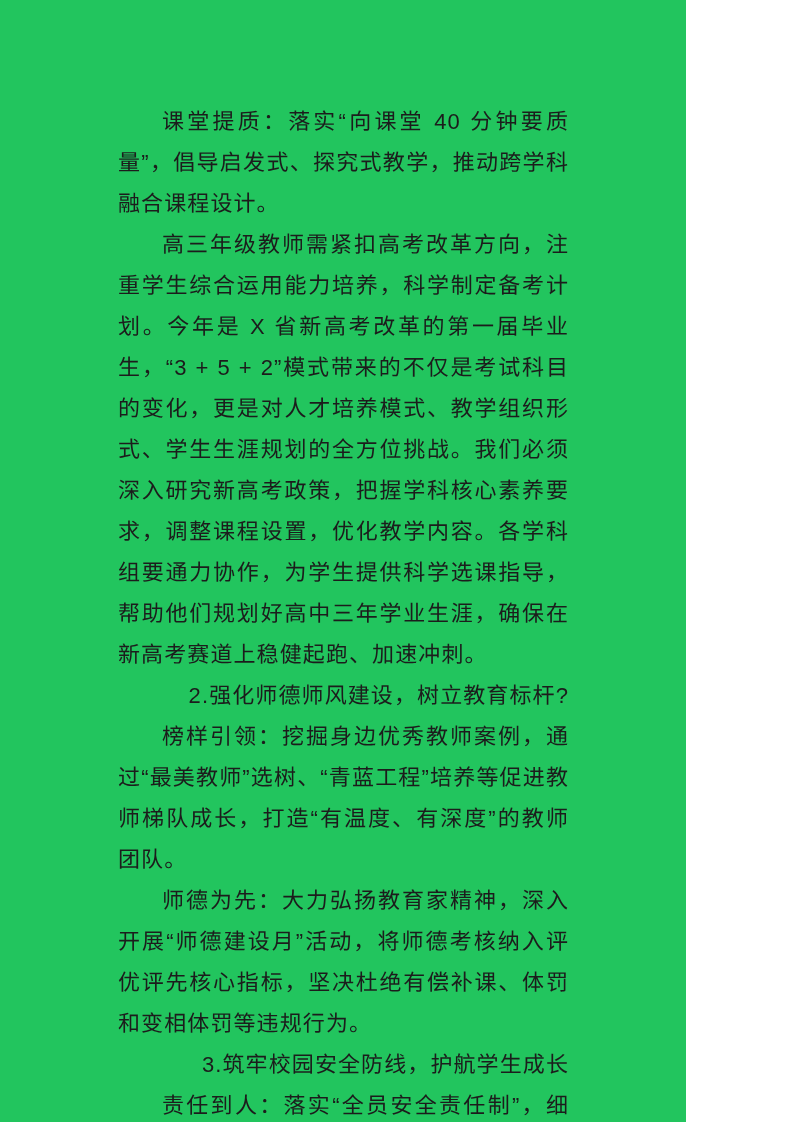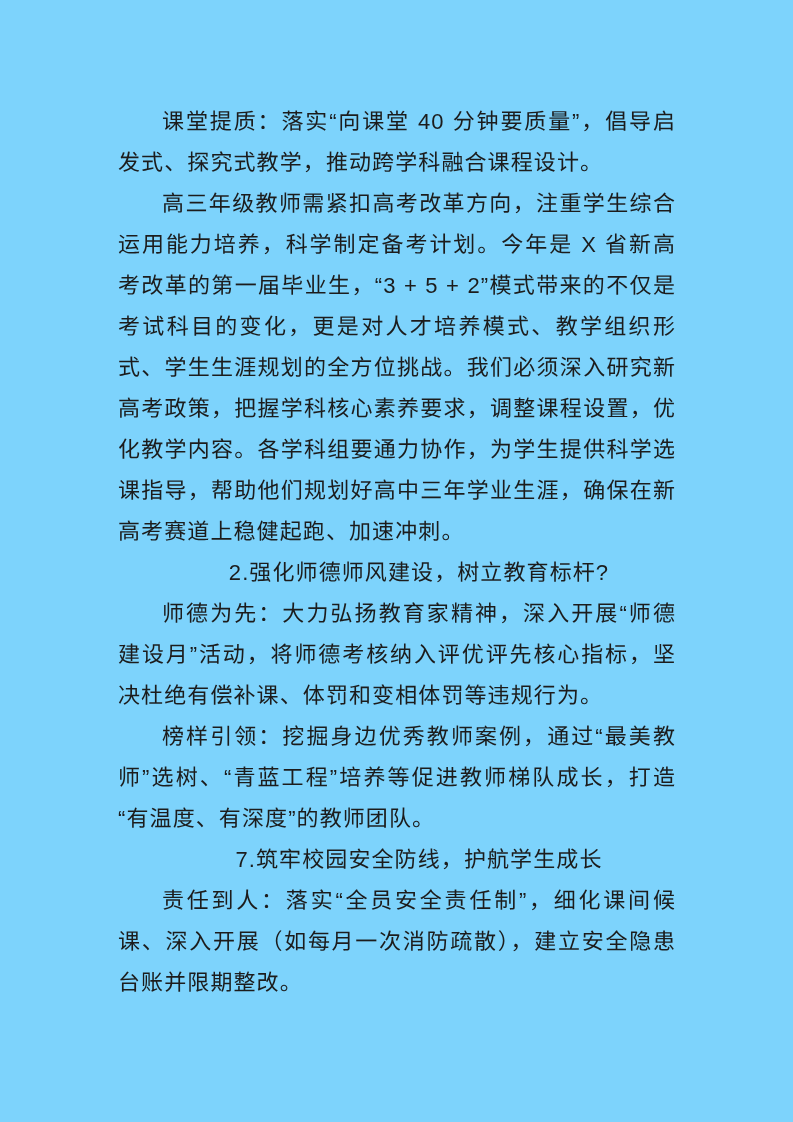--- a/index.html
+++ b/index.html
@@ -7,48 +7,48 @@
     padding: 0;
     background: #ffffff;
   }
   body {
     width: 793px;
     height: 1122px;
     overflow: hidden;
   }
   .page {
     box-sizing: border-box;
-    width: 793px;
+    width: 686px;
     height: 1122px;
-    background: #7dd3fc;
+    background: #22c55e;
     padding: 101px 117px 40px 118px;
   }
   .doc-text p {
     margin: 0;
     padding: 0;
     font-family: "Liberation Sans", "DejaVu Sans", sans-serif;
     font-size: 22px;
     line-height: 41px;
     letter-spacing: 1.1px;
     color: #1c1c1c;
     text-align: justify;
     text-justify: inter-character;
     text-indent: 2em;
     word-break: break-all;
   }
   .doc-text p.heading {
-    text-align: center;
+    text-align: right;
   }
 </style>
 </head>
 <body>
 
 <div class="page">
   <div class="doc-text">
     <p>课堂提质：落实“向课堂 40 分钟要质量”，倡导启发式、探究式教学，推动跨学科融合课程设计。</p>
     <p>高三年级教师需紧扣高考改革方向，注重学生综合运用能力培养，科学制定备考计划。今年是 X 省新高考改革的第一届毕业生，“3 + 5 + 2”模式带来的不仅是考试科目的变化，更是对人才培养模式、教学组织形式、学生生涯规划的全方位挑战。我们必须深入研究新高考政策，把握学科核心素养要求，调整课程设置，优化教学内容。各学科组要通力协作，为学生提供科学选课指导，帮助他们规划好高中三年学业生涯，确保在新高考赛道上稳健起跑、加速冲刺。</p>
     <p class="heading">2.强化师德师风建设，树立教育标杆?</p>
+    <p>榜样引领：挖掘身边优秀教师案例，通过“最美教师”选树、“青蓝工程”培养等促进教师梯队成长，打造“有温度、有深度”的教师团队。</p>
     <p>师德为先：大力弘扬教育家精神，深入开展“师德建设月”活动，将师德考核纳入评优评先核心指标，坚决杜绝有偿补课、体罚和变相体罚等违规行为。</p>
-    <p>榜样引领：挖掘身边优秀教师案例，通过“最美教师”选树、“青蓝工程”培养等促进教师梯队成长，打造“有温度、有深度”的教师团队。</p>
-    <p class="heading">7.筑牢校园安全防线，护航学生成长</p>
+    <p class="heading">3.筑牢校园安全防线，护航学生成长</p>
     <p>责任到人：落实“全员安全责任制”，细化课间候课、深入开展（如每月一次消防疏散），建立安全隐患台账并限期整改。</p>
   </div>
 </div>
 
 </body></html>

